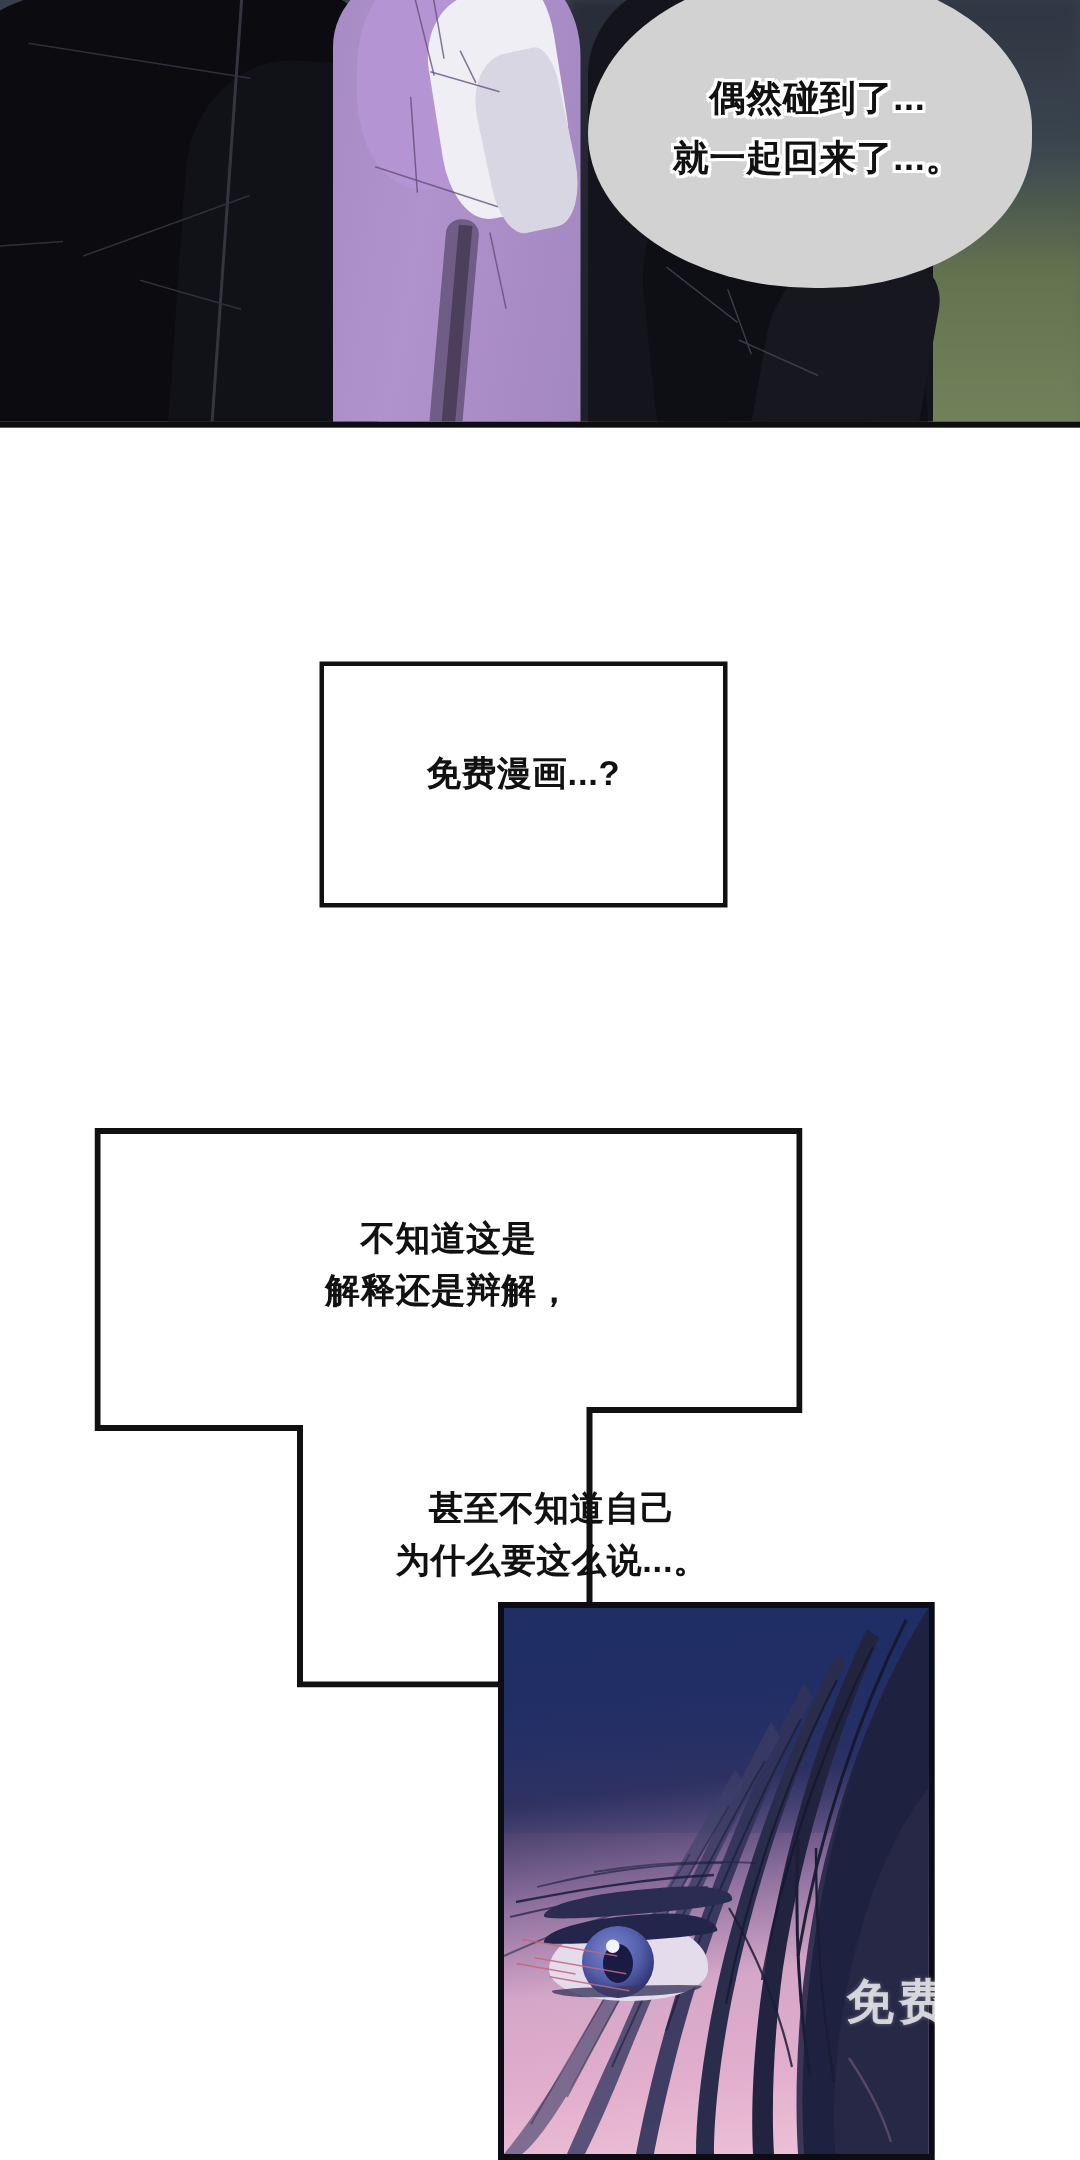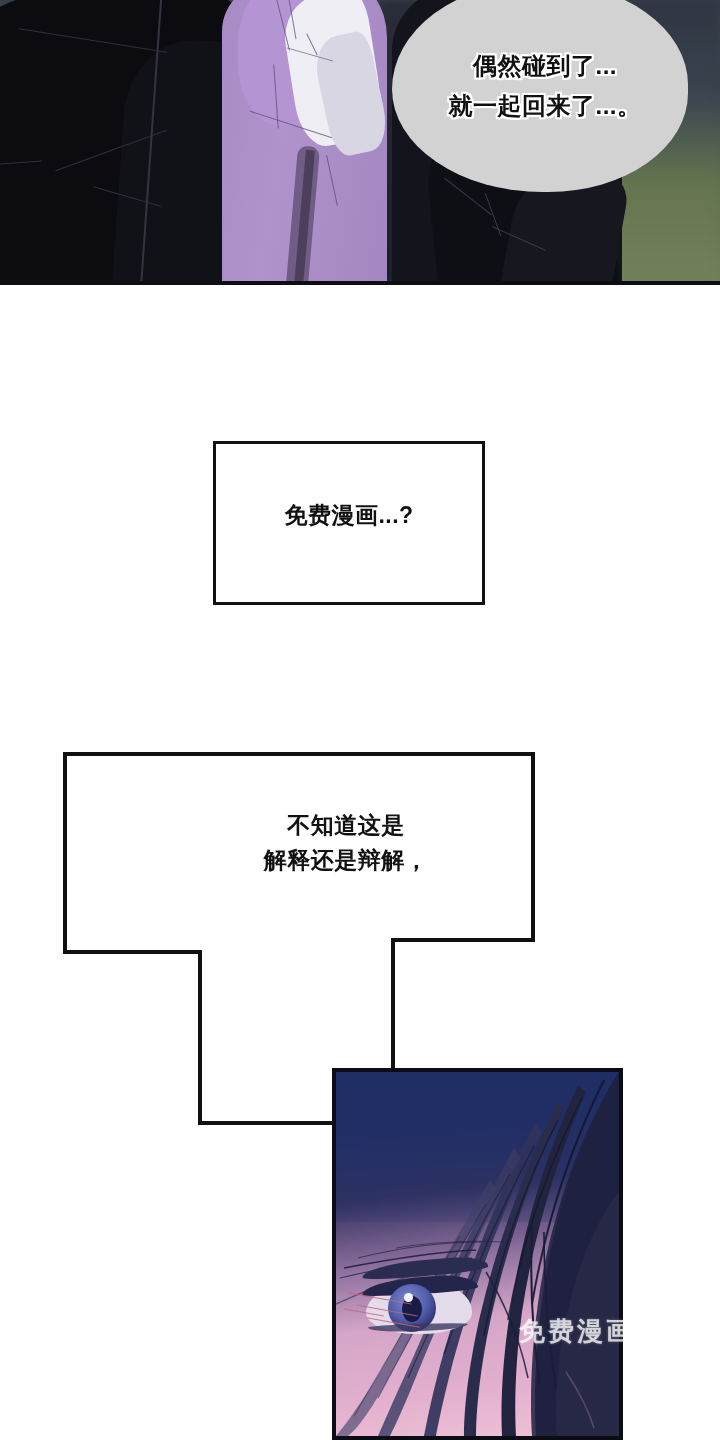--- a/index.html
+++ b/index.html
@@ -249,21 +249,20 @@
     position: absolute;
     left: 63px; top: 808px;
     width: 472px;
     text-align: center;
     font-size: 23px;
     font-weight: 700;
     line-height: 35px;
     color: #111111;
     letter-spacing: .5px;
     white-space: pre-line;
-    padding-left: 47px;
   }
   .step-text-b {
     position: absolute;
     left: 200px; top: 988px;
     width: 336px;
     text-align: center;
     font-size: 23px;
     font-weight: 700;
     line-height: 35px;
     color: #111111;
@@ -381,22 +380,22 @@
     font-size: 56px;
     font-weight: 700;
     letter-spacing: 2px;
     color: rgba(255,255,255,0.62);
     text-shadow: 0 0 4px rgba(255,255,255,0.35);
     line-height: 1;
     white-space: nowrap;
   }
   .wm-sub {
     position: absolute;
-    left: 519px; top: 1318px;
-    font-size: 26px;
+    left: 564px; top: 1318px;
+    font-size: 32px;
     font-weight: 700;
     letter-spacing: 3px;
     color: rgba(255,255,255,0.75);
     text-shadow: 0 0 3px rgba(255,255,255,0.3);
     line-height: 1;
     white-space: nowrap;
   }
 </style>
 </head>
 <body>
@@ -447,20 +446,22 @@
   <div class="box-simple"></div>
   <div class="box-simple-text">免费漫画...?</div>
 
   <div class="box-stepped">
     <svg width="472" height="373" viewBox="0 0 472 373" xmlns="http://www.w3.org/2000/svg">
       <path d="M 2,2 L 470,2 L 470,188 L 330,188 L 330,371 L 137,371 L 137,200 L 2,200 Z" fill="#ffffff" stroke="#111111" stroke-width="4" stroke-linejoin="miter"></path>
     </svg>
   </div>
   <div class="step-text-a">不知道这是
 解释还是辩解，</div>
+  <div class="step-text-b">甚至不知道自己
+为什么要这么说...。</div>
 
   <div class="panel-bottom">
     <div class="pb-inner"></div>
     <div class="pb-haze"></div>
 
     <svg class="hair" viewBox="0 0 283 364" xmlns="http://www.w3.org/2000/svg">
 
       <path d="M 283,0 L 283,364 L 200,364 C 196,300 204,210 224,140 C 238,88 258,40 283,0 Z" fill="#262845"></path>
       <path d="M 283,0 L 283,120 C 258,150 236,206 226,268 C 220,306 219,340 221,364 L 196,364
                C 192,300 200,212 220,146 C 234,96 256,42 283,0 Z" fill="#1e2040" opacity="0.85"></path>

